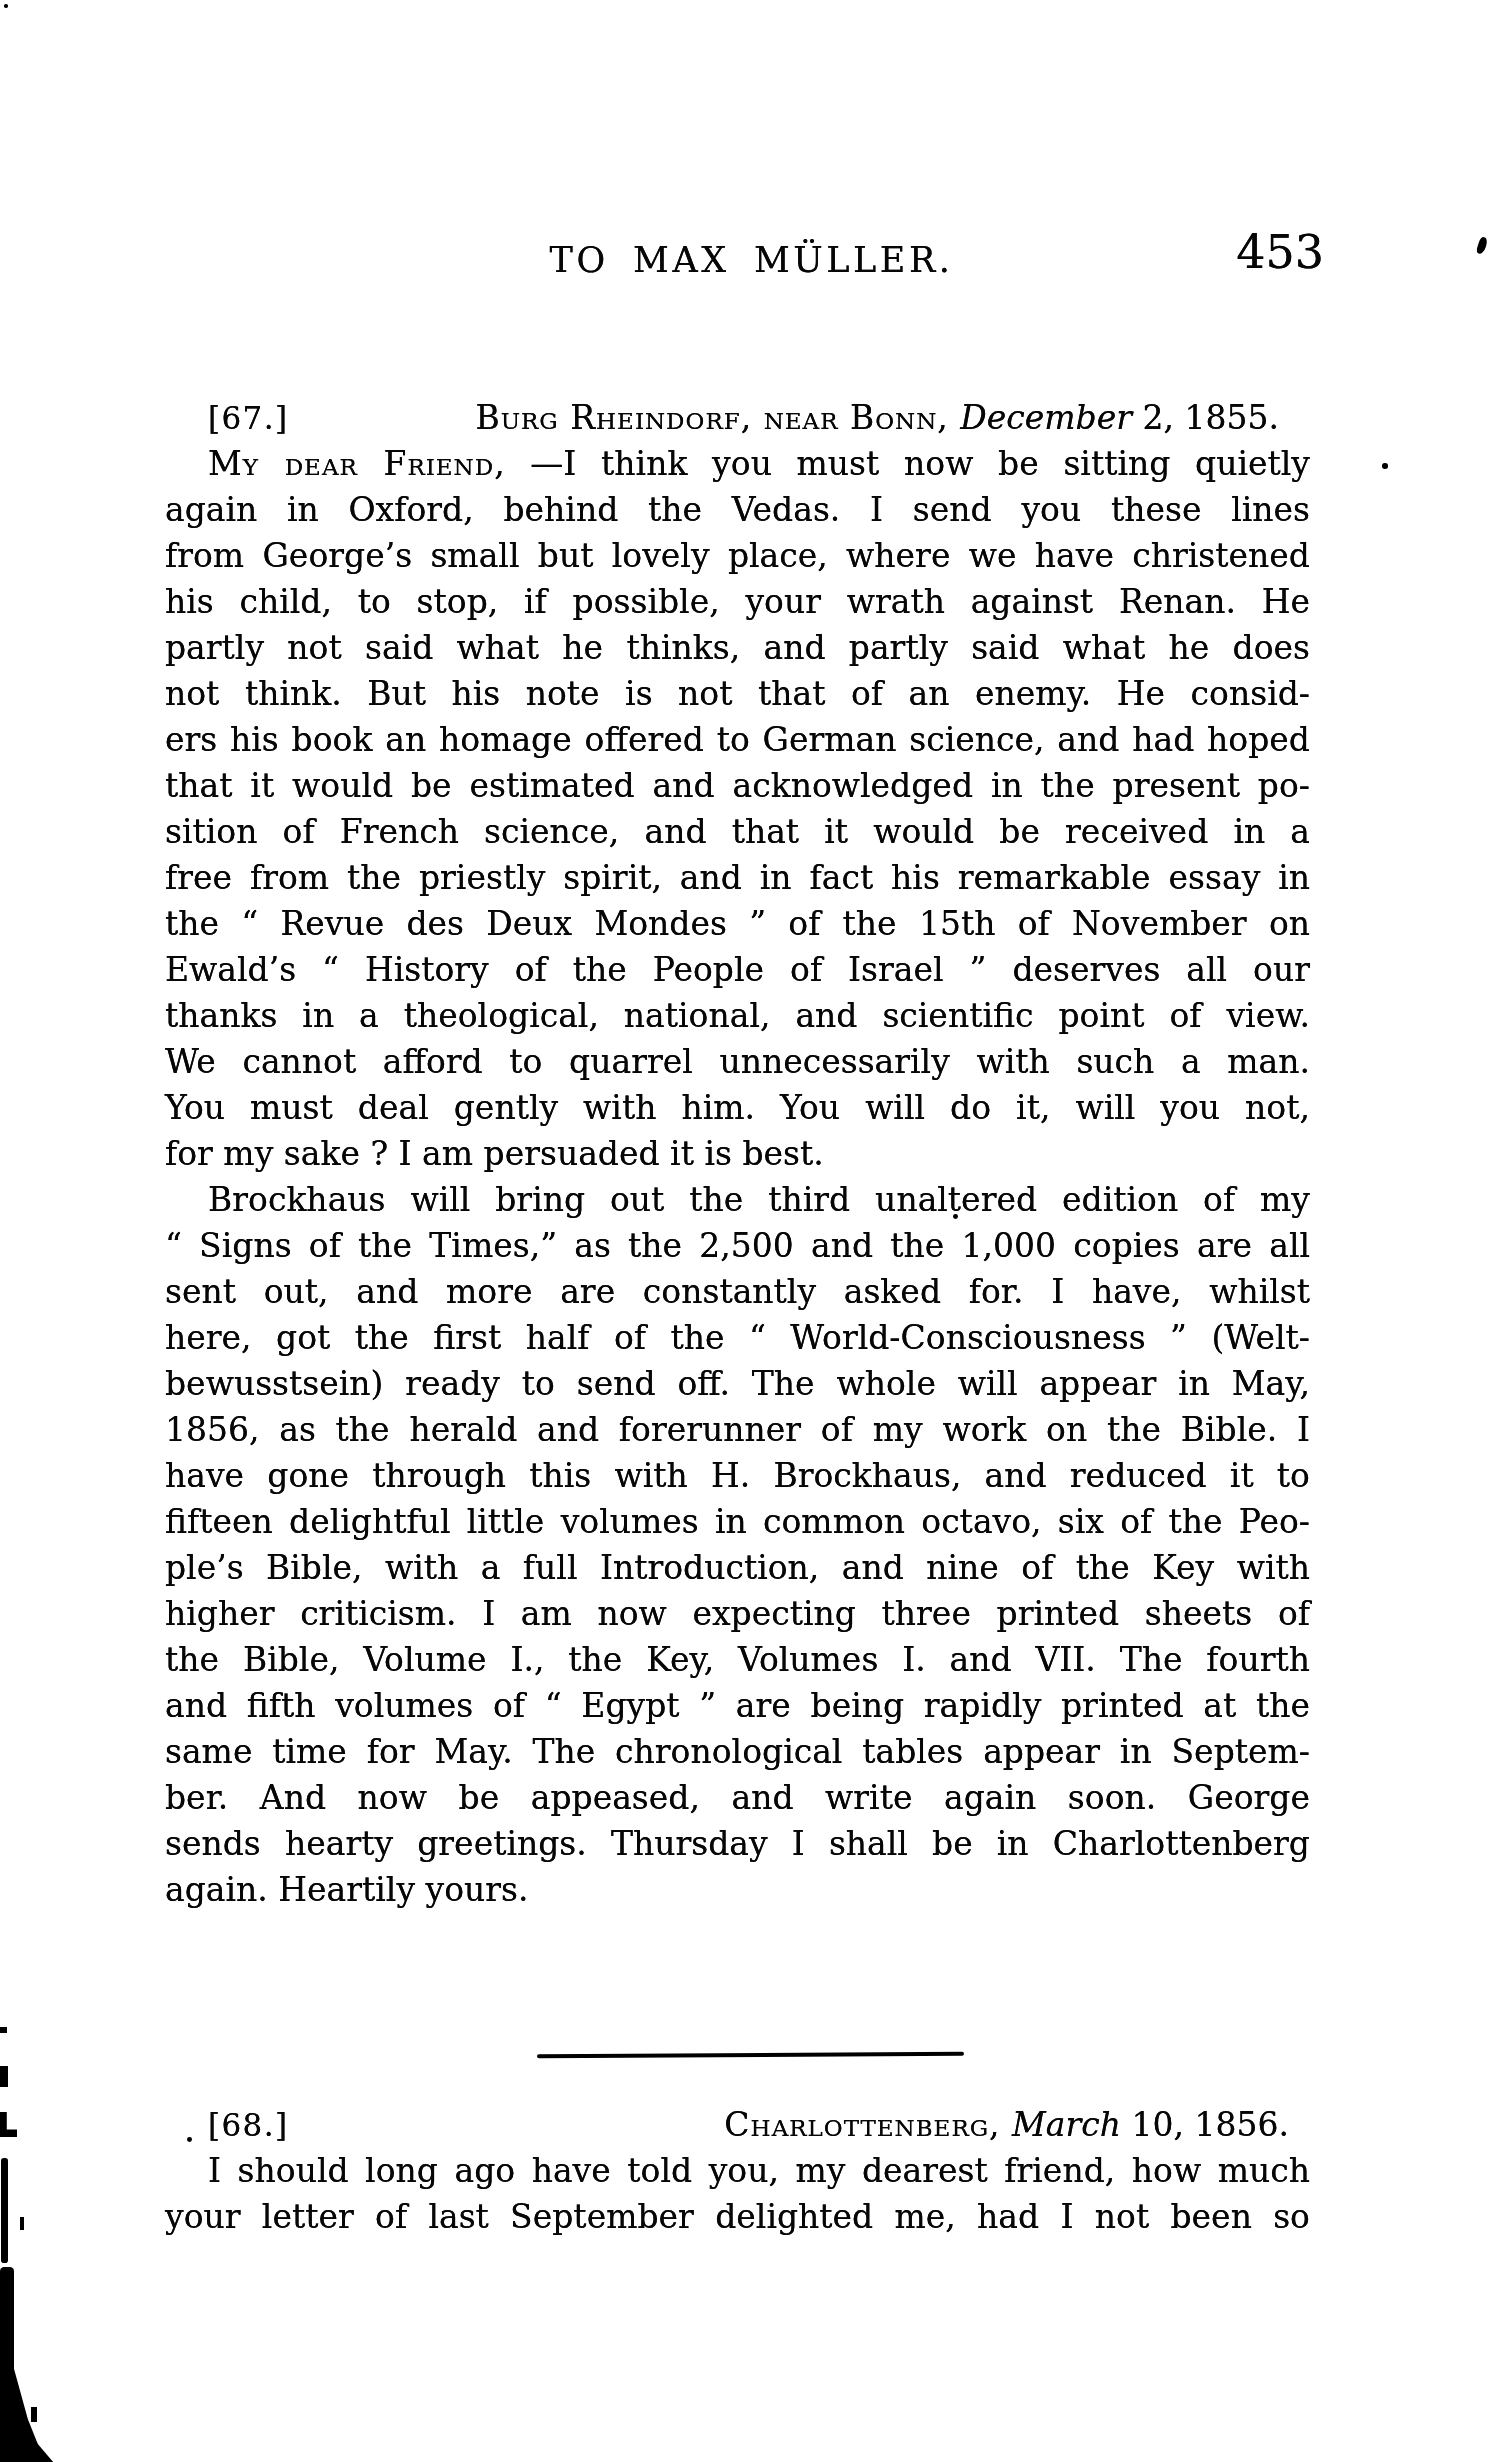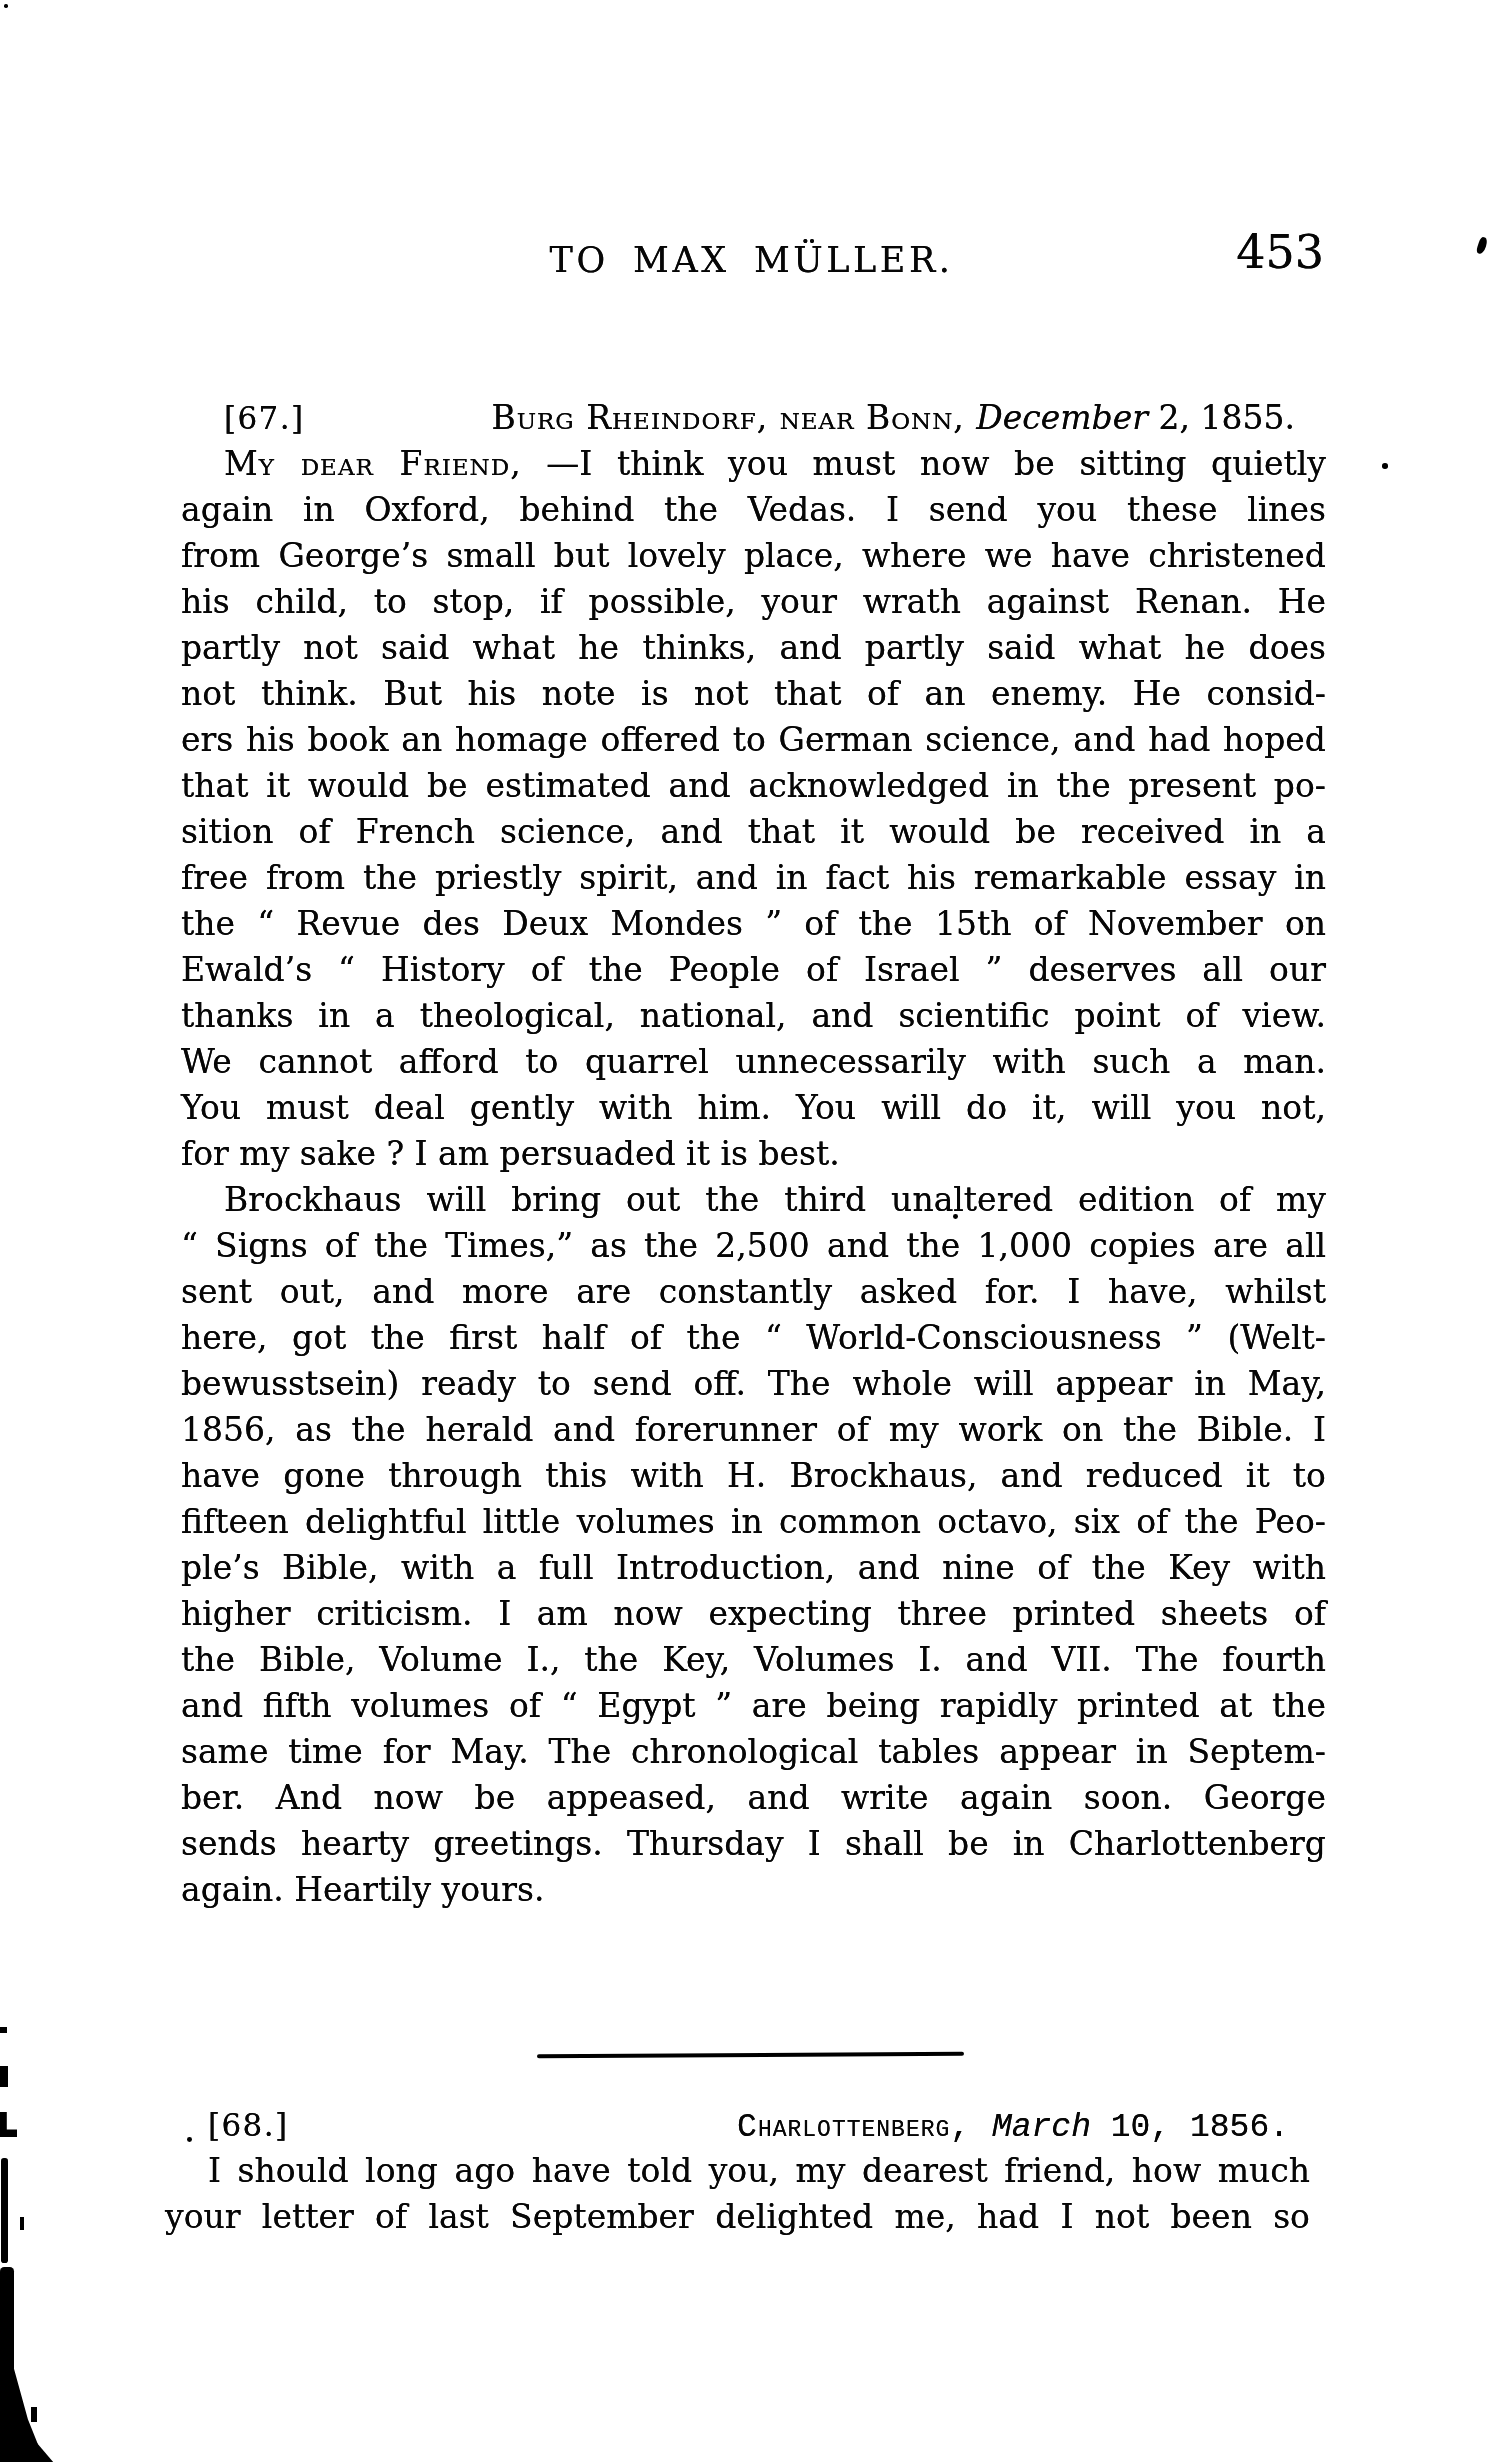--- a/index.html
+++ b/index.html
@@ -37,38 +37,38 @@
     line-height: 50px;
     margin-left: 36px;
   }
 
   
   .letter {
     position: absolute;
     left: 165px;
     width: 1145px;
   }
-  .letter67 { top: 395px; margin-left: 16px; }
+  .letter67 { top: 395px; }
   .letter68 { top: 2102px; }
 
   .dateline {
     display: flex;
     justify-content: space-between;
     align-items: baseline;
     line-height: 46px;
     height: 46px;
   }
   .bracket {
     padding-left: 43px;
     font-size: 31px;
     letter-spacing: 1.4px;
   }
   .place-date { font-size: 33px; white-space: nowrap; }
   .letter67 .place-date { padding-right: 31px; }
-  .letter68 .place-date { padding-right: 21px; font-family: Liberation Mono, monospace; }
+  .letter68 .place-date { padding-right: 21px; }
   .sc { font-variant: small-caps; letter-spacing: 1px; }
   .it { font-style: italic; }
 
   .body .line {
     font-size: 33px;
     line-height: 46px;
     height: 46px;
     text-align: justify;
     text-align-last: justify;
     white-space: normal;

